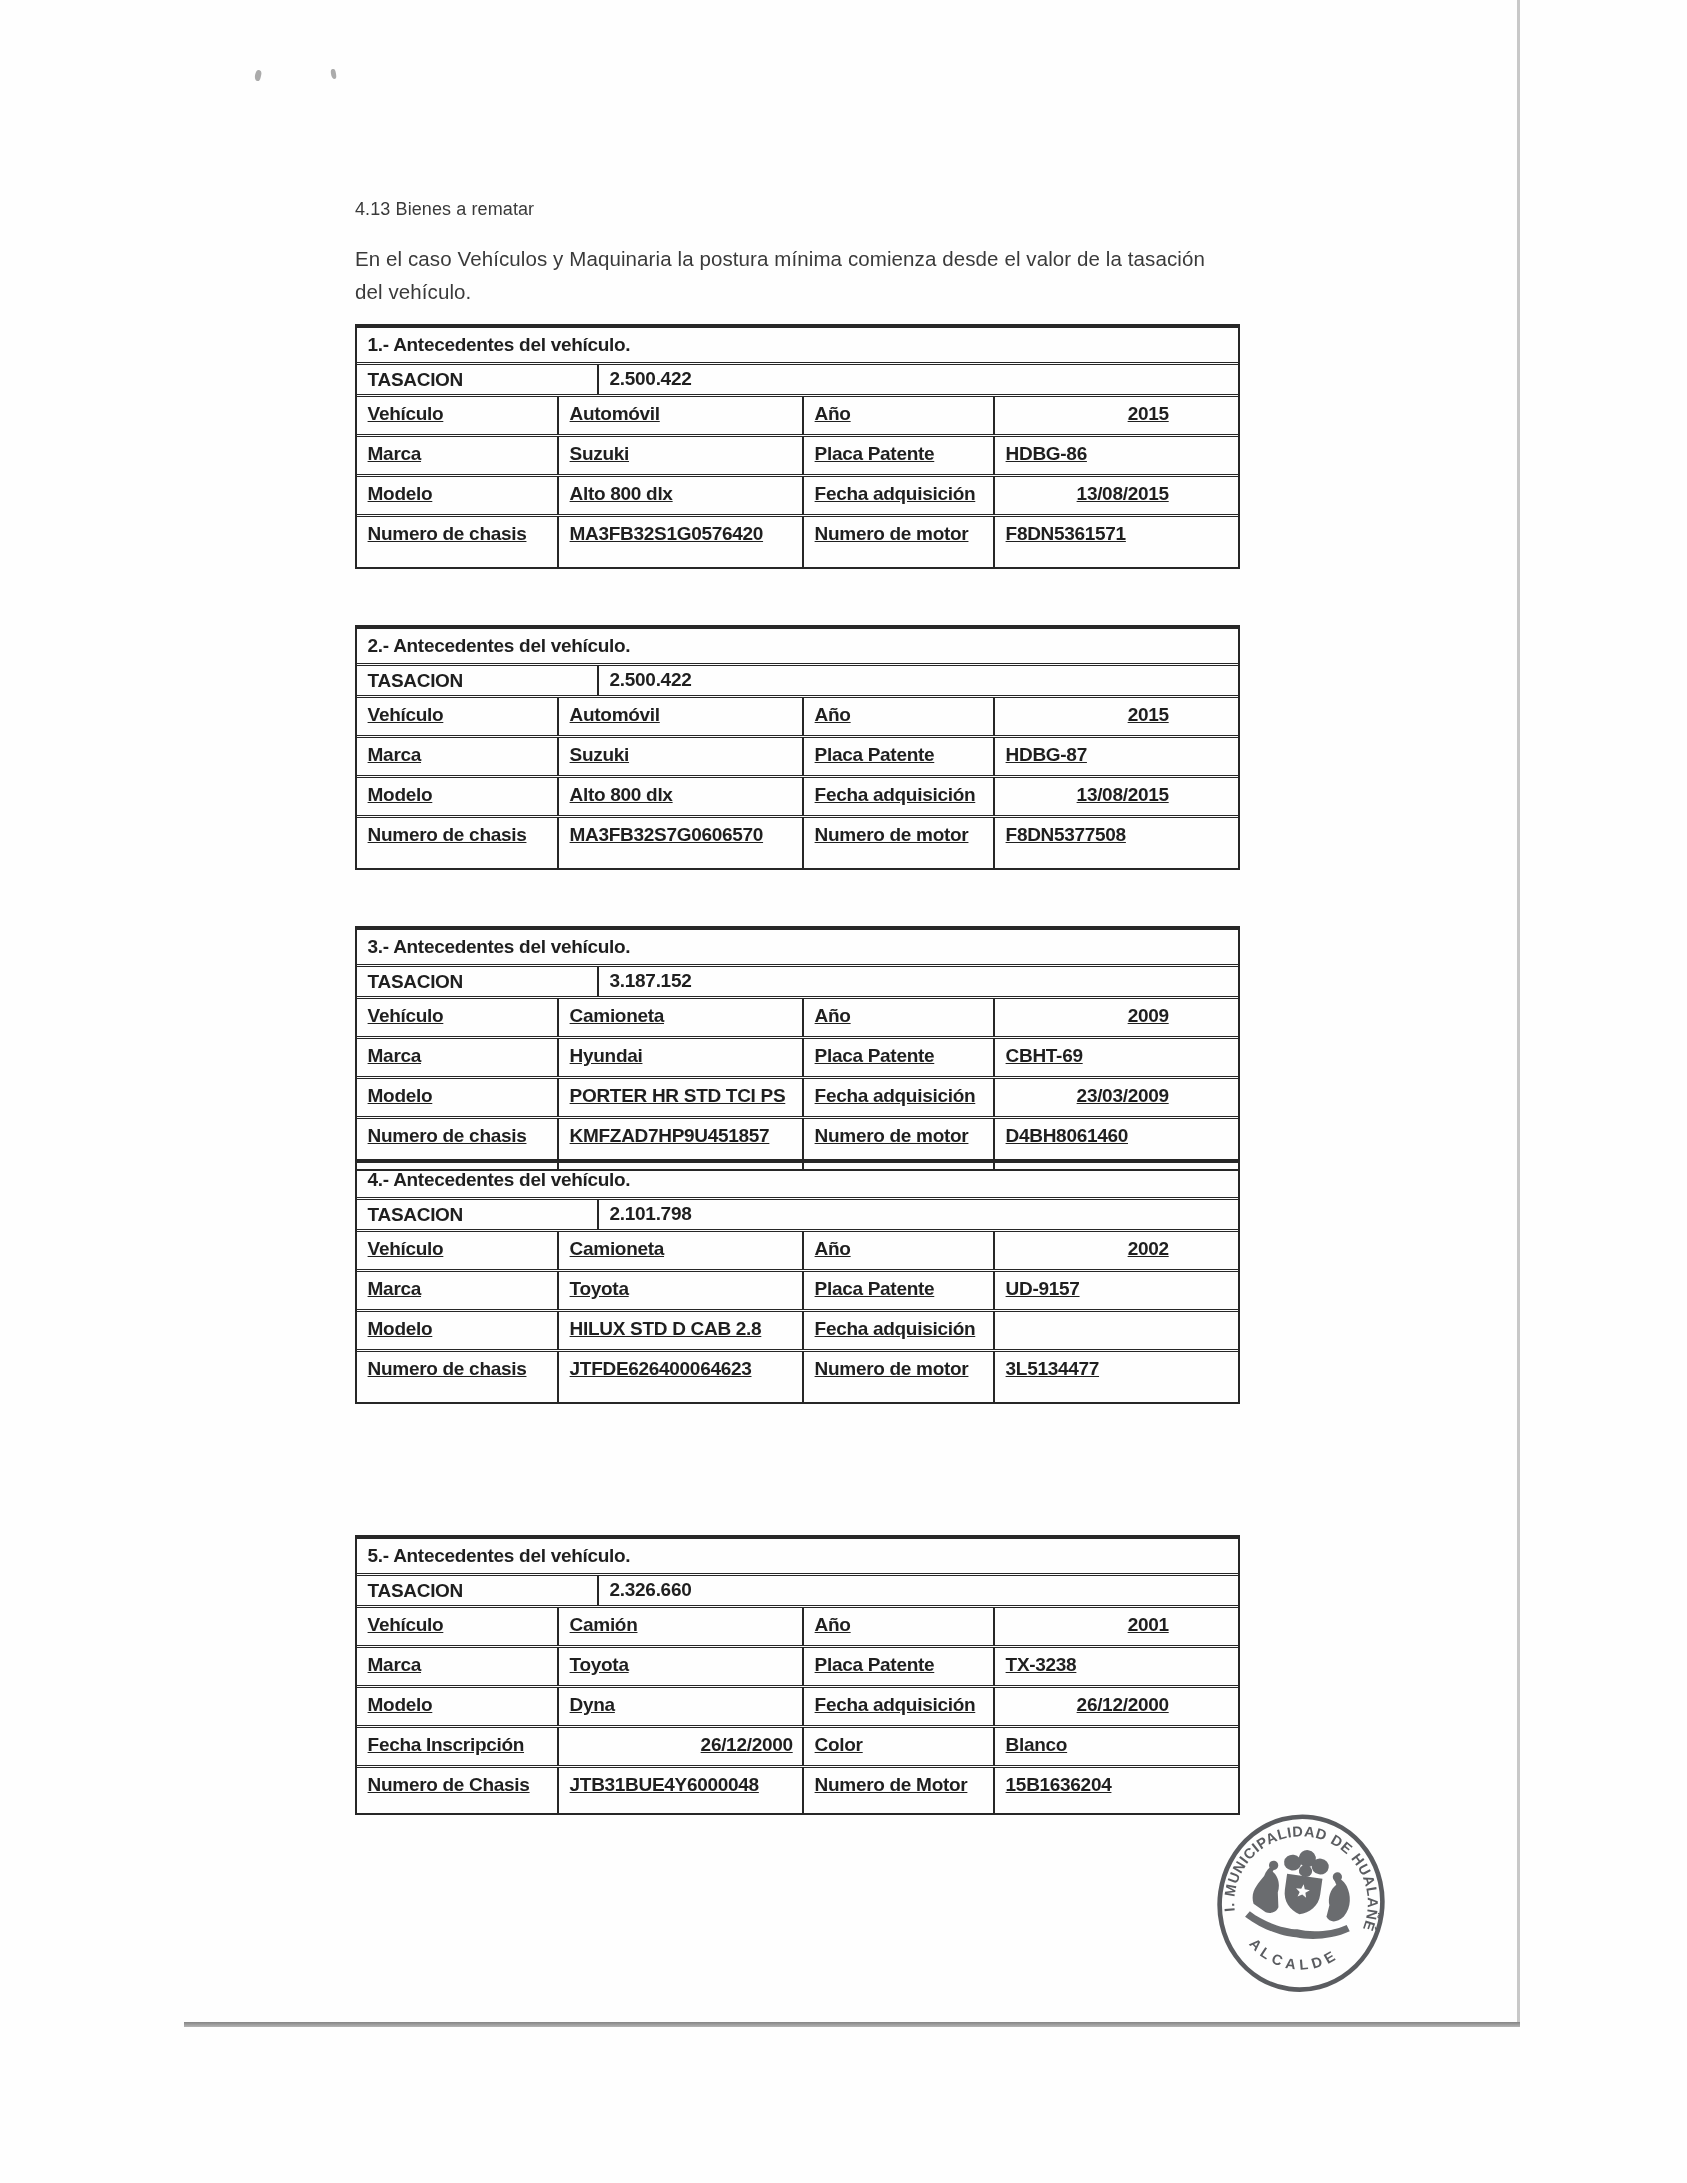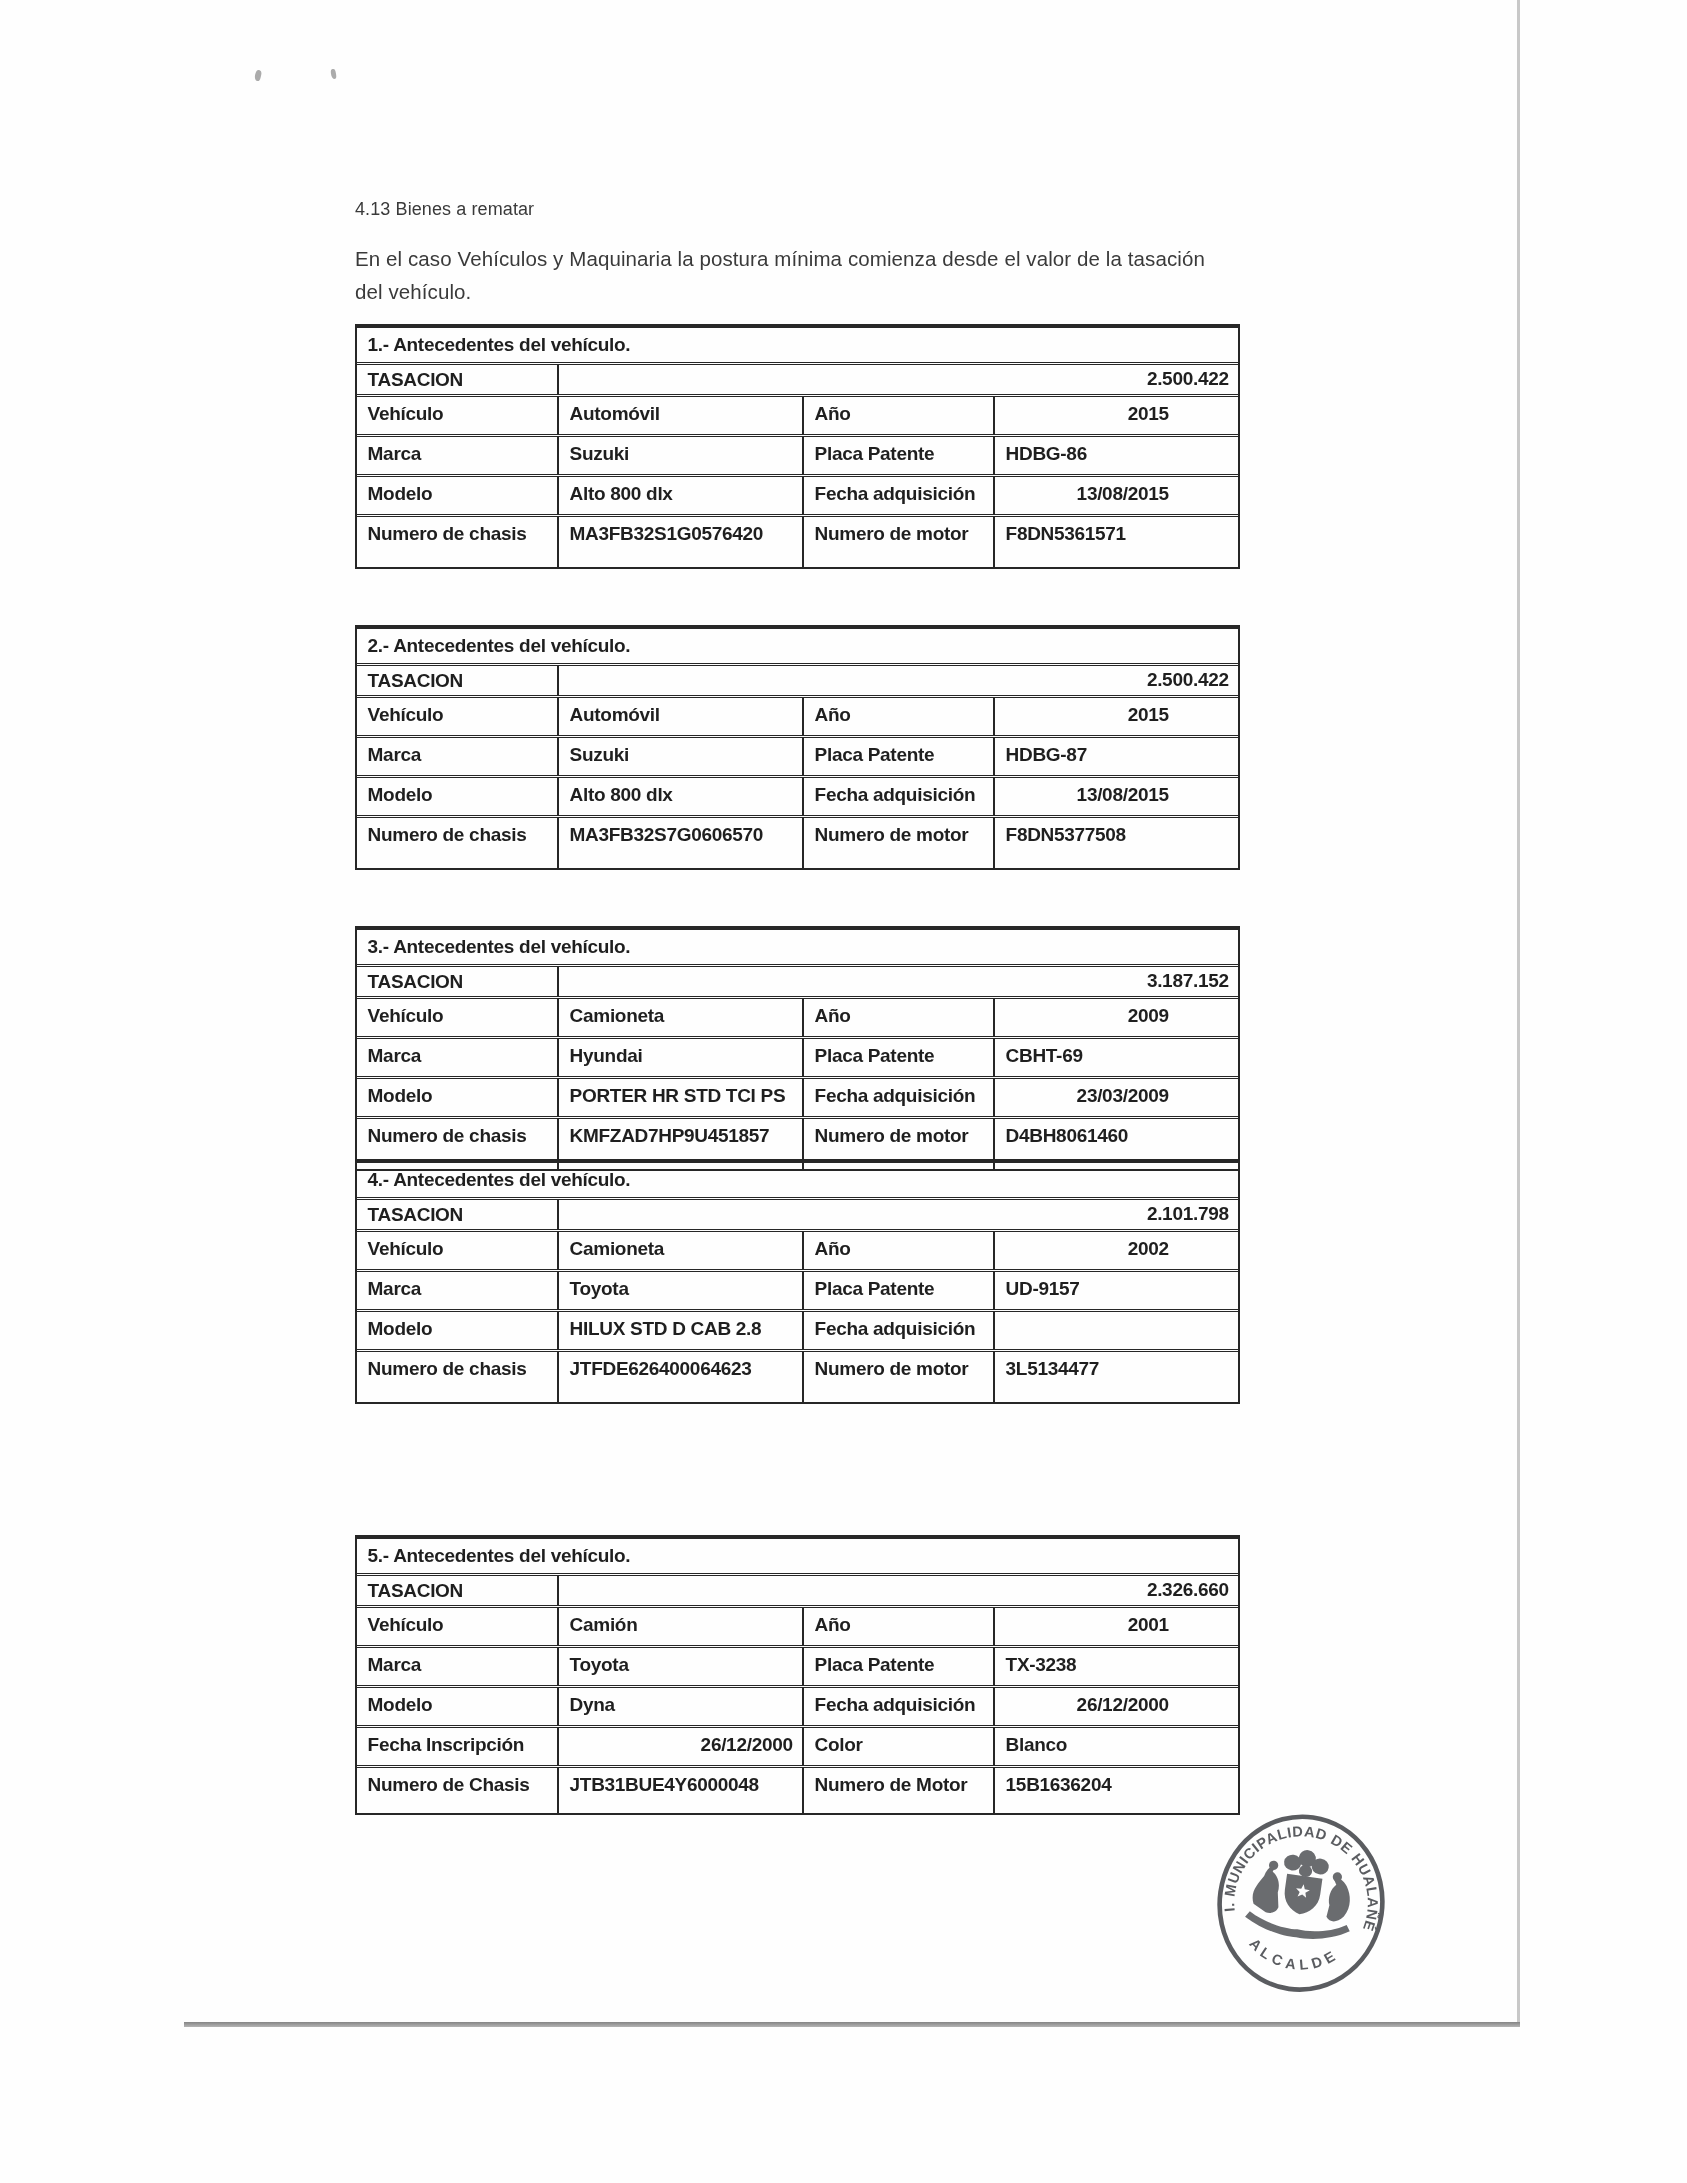--- a/index.html
+++ b/index.html
@@ -47,30 +47,30 @@
     border-top-width:4px;
     background:transparent;
     color:var(--ink-text,#1f1f1f);
     font-weight:700; font-size:19px; letter-spacing:-0.3px;
   }
   .t1{ top:324px; } .t2{ top:625px; } .t3{ top:926px; } .t4{ top:1159px; } .t5{ top:1535px; }
   .row{ display:grid; }
   .row + .row{ border-top:3.3px double var(--ink-border,#272727); }
   .title-row{ grid-template-columns:1fr; min-height:34px; align-items:center; }
   .tasacion-row{ grid-template-columns:200px 1fr; min-height:32px; align-items:center; }
-  .data-row{ grid-template-columns:200px 245px 191px 185px; min-height:40px; align-items:start; }
+  .data-row{ grid-template-columns:200px 245px 191px 185px; min-height:40px; align-items:start;text-decoration:underline; }
   .data-row:last-child{ min-height:53px; }
   .t5 .data-row{ min-height:40px; }
   .t5 .data-row:last-child{ min-height:48px; }
   .cell{
     padding:2.6px 9.3px 2.6px 10.6px; white-space:nowrap; overflow:visible;
   }
   .data-row .cell{ padding-top:6px; }
   .cell + .cell{ border-left:2px solid var(--ink-border,#272727); align-self:stretch; }
-  .merged-cell{ text-align:right; }
+  .merged-cell{ text-align:left;margin-left:40px; }
   .al-right{ text-align:right; padding-right:9.3px; }
 
   
   .stamp{
     position:absolute; left:1213px; top:1810px; width:176px; height:187px;
     filter:blur(0.3px);
   }
 </style>
 </head>
 <body>

